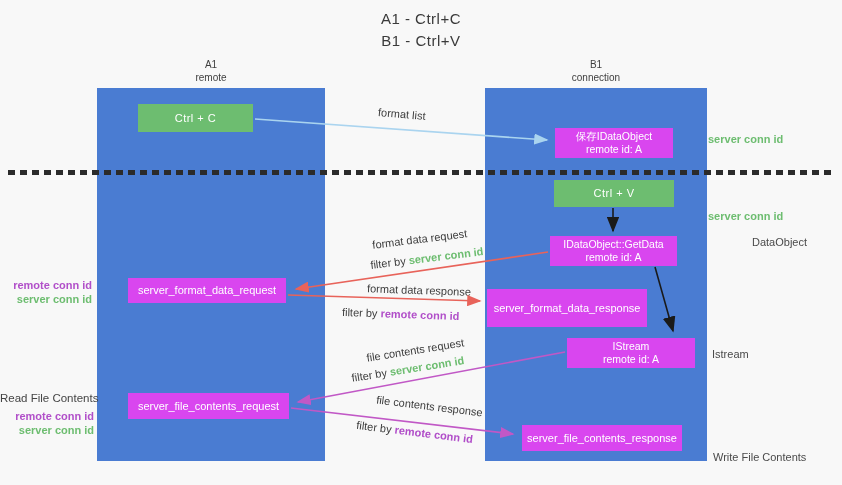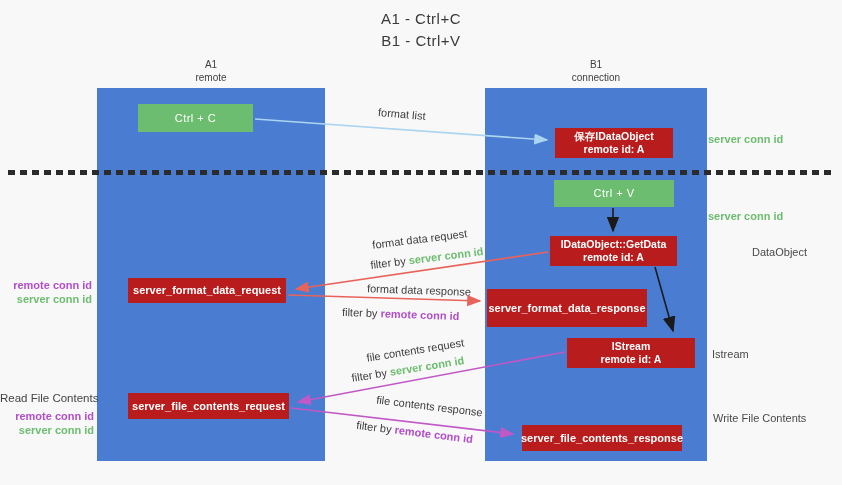--- a/index.html
+++ b/index.html
@@ -23,21 +23,21 @@
   }
   .dotted {
     position:absolute; left:8px; top:170px; width:828px; height:5px;
     background:repeating-linear-gradient(90deg,#2b2b2b 0 7px,transparent 7px 12px);
   }
   .node {
     position:absolute; display:flex; align-items:center; justify-content:center;
     flex-direction:column; color:#fff; text-align:center;
     font-size:10.5px; line-height:13px;
   }
-  .node.orange { background:#b91c1c;font-weight:bold; }
+  .node.orange { background:#d946ef; }
   .node.green  { background:#6dbd70; font-size:11px; letter-spacing:0.5px;align-items:center; }
   .arrow-label { position:absolute; font-size:11px; color:#3c3c3c; white-space:nowrap; }
   .side-gray   { position:absolute; font-size:11px; color:#4a4a4a; white-space:nowrap; }
   .green-txt   { color:#6dbd70; font-weight:bold; }
   .purple-txt  { color:#b14fc9; font-weight:bold; }
   .left-block  { position:absolute; text-align:right; font-size:11px; line-height:14px; white-space:nowrap; }
   .read-label  { color:#444; font-size:11.5px; margin-bottom:4px; }
   svg.arrows { position:absolute; left:0; top:0; pointer-events:none; }
 </style>
 </head>
@@ -124,23 +124,23 @@
   </div>
 
   <div class="arrow-label" style="left:376px; top:400px; transform:rotate(7deg);">file contents response</div>
   <div class="arrow-label" style="left:356px; top:426px; transform:rotate(7deg);">
     <span>filter by</span>
     <span class="purple-txt">remote conn id</span>
   </div>
 
   <div class="side-gray green-txt" style="left:708px; top:133px;">server conn id</div>
   <div class="side-gray green-txt" style="left:708px; top:210px;">server conn id</div>
-  <div class="side-gray" style="left:712px; top:246px;padding-left:40px;">DataObject</div>
+  <div class="side-gray" style="left:712px; top:236px;padding-left:40px;">DataObject</div>
   <div class="side-gray" style="left:712px; top:348px;">Istream</div>
-  <div class="side-gray" style="left:713px; top:412px;">Write File Contents</div>
+  <div class="side-gray" style="left:713px; top:451px;">Write File Contents</div>
 
   <div class="left-block" style="left:0px; top:278px; width:92px;">
     <div class="purple-txt">remote conn id</div>
     <div class="green-txt">server conn id</div>
   </div>
 
   <div class="left-block" style="left:0px; top:391px; width:94px;">
     <div class="read-label">Read File Contents</div>
     <div class="purple-txt">remote conn id</div>
     <div class="green-txt">server conn id</div>

